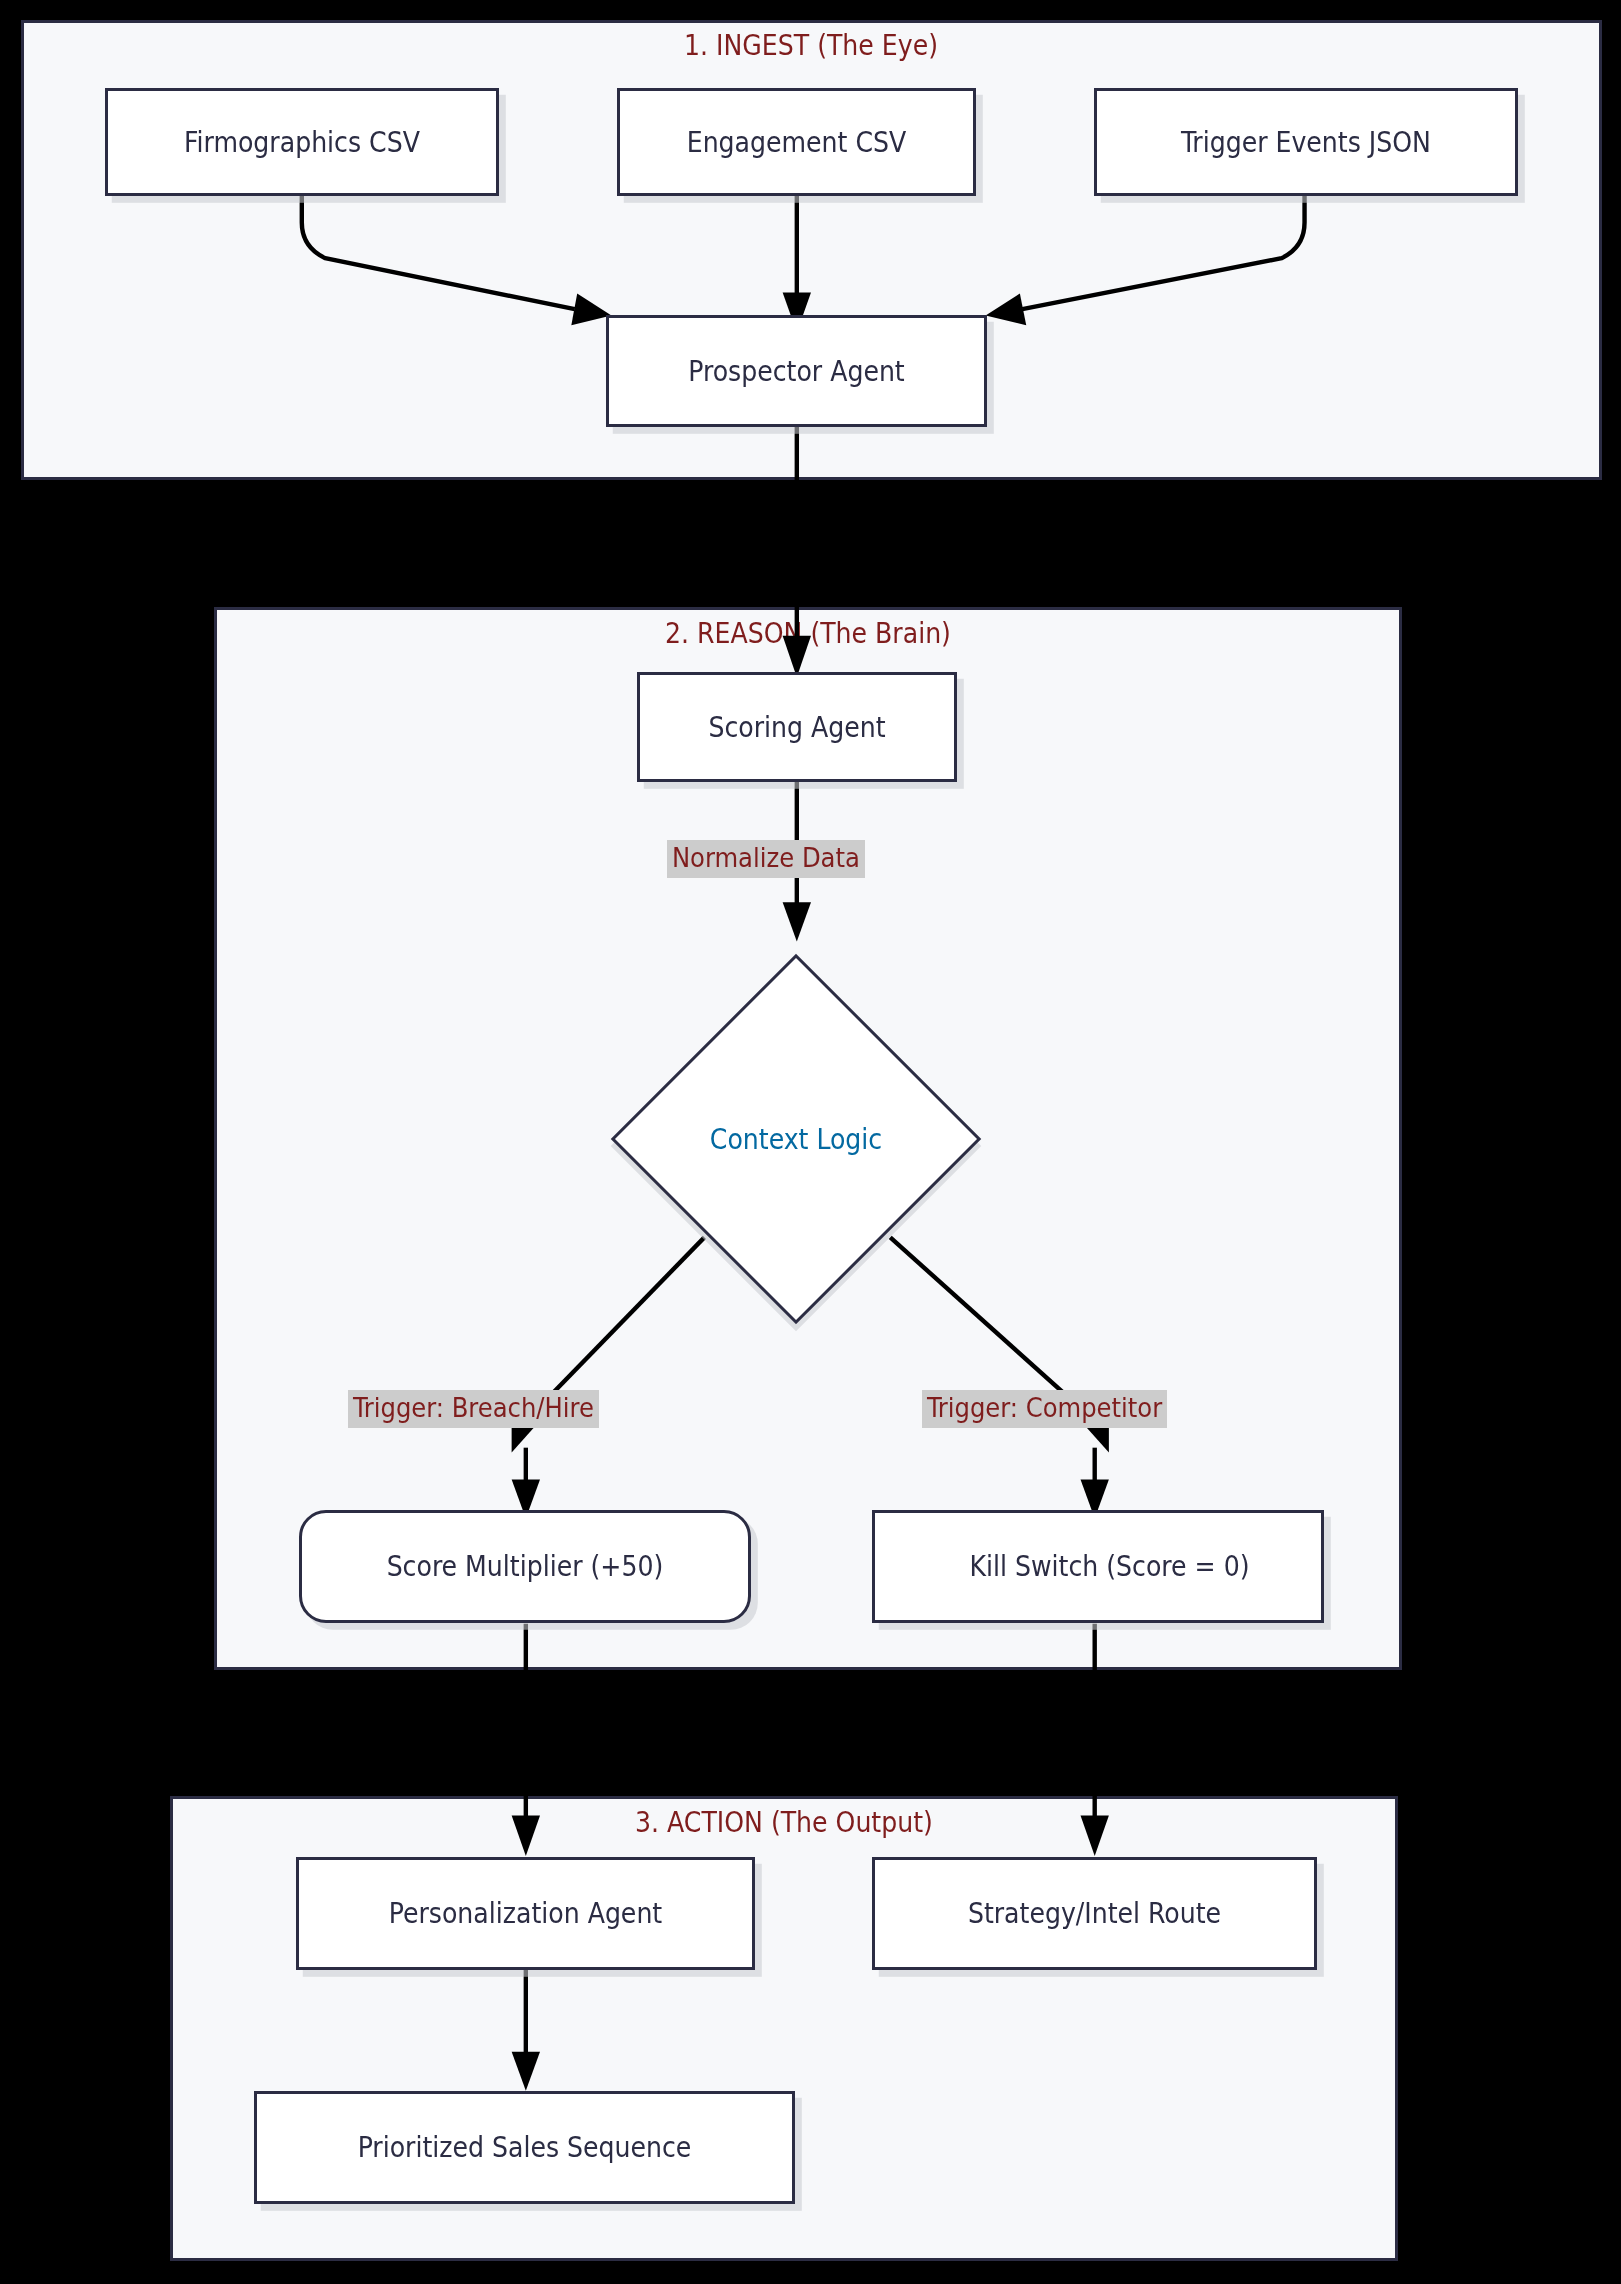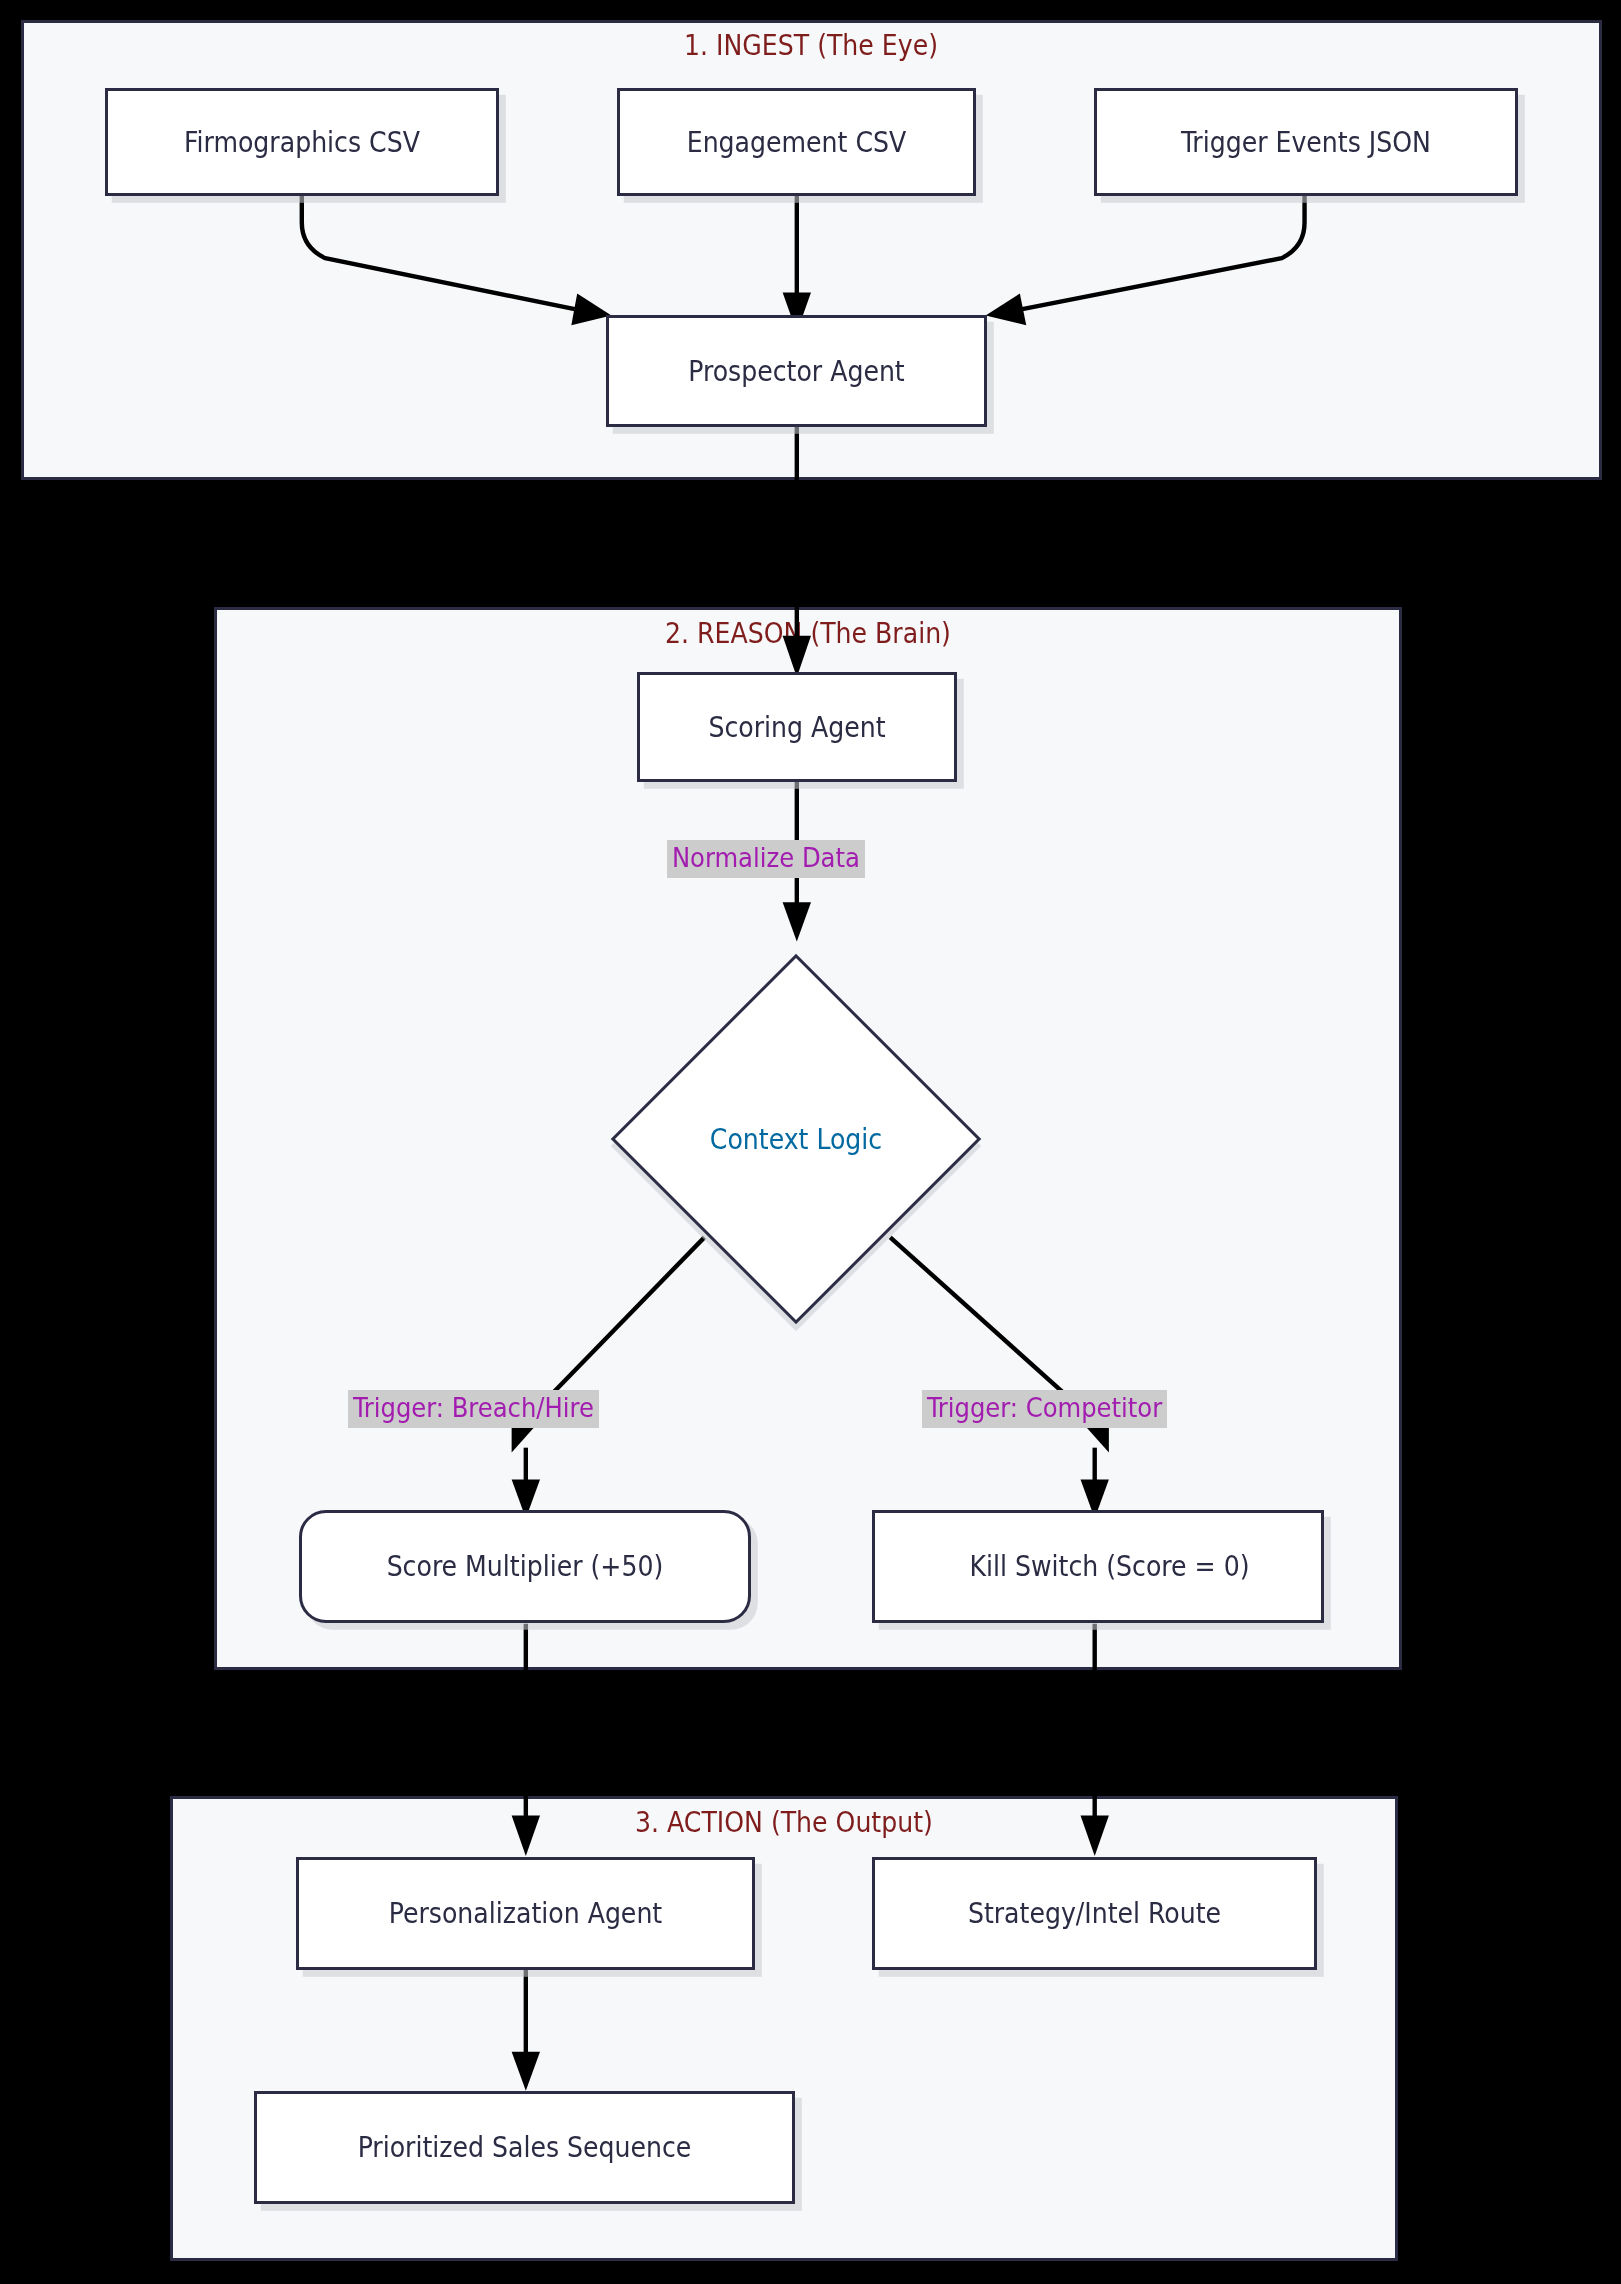--- a/index.html
+++ b/index.html
@@ -69,21 +69,21 @@
     justify-content: center;
     color: #0369a1;
     font-size: 28px;
     white-space: nowrap;
     z-index: 2;
   }
   
   .edge-label {
     position: absolute;
     background: #cccccc;
-    color: #a21caf;
+    color: #7f1d1d;
     font-size: 27px;
     line-height: 1.0;
     padding: 4.4px 4.9px 6.4px 4.9px;
     white-space: nowrap;
     z-index: 7;
   }
   
   #edges {
     position: absolute;
     top: 0; left: 0;

